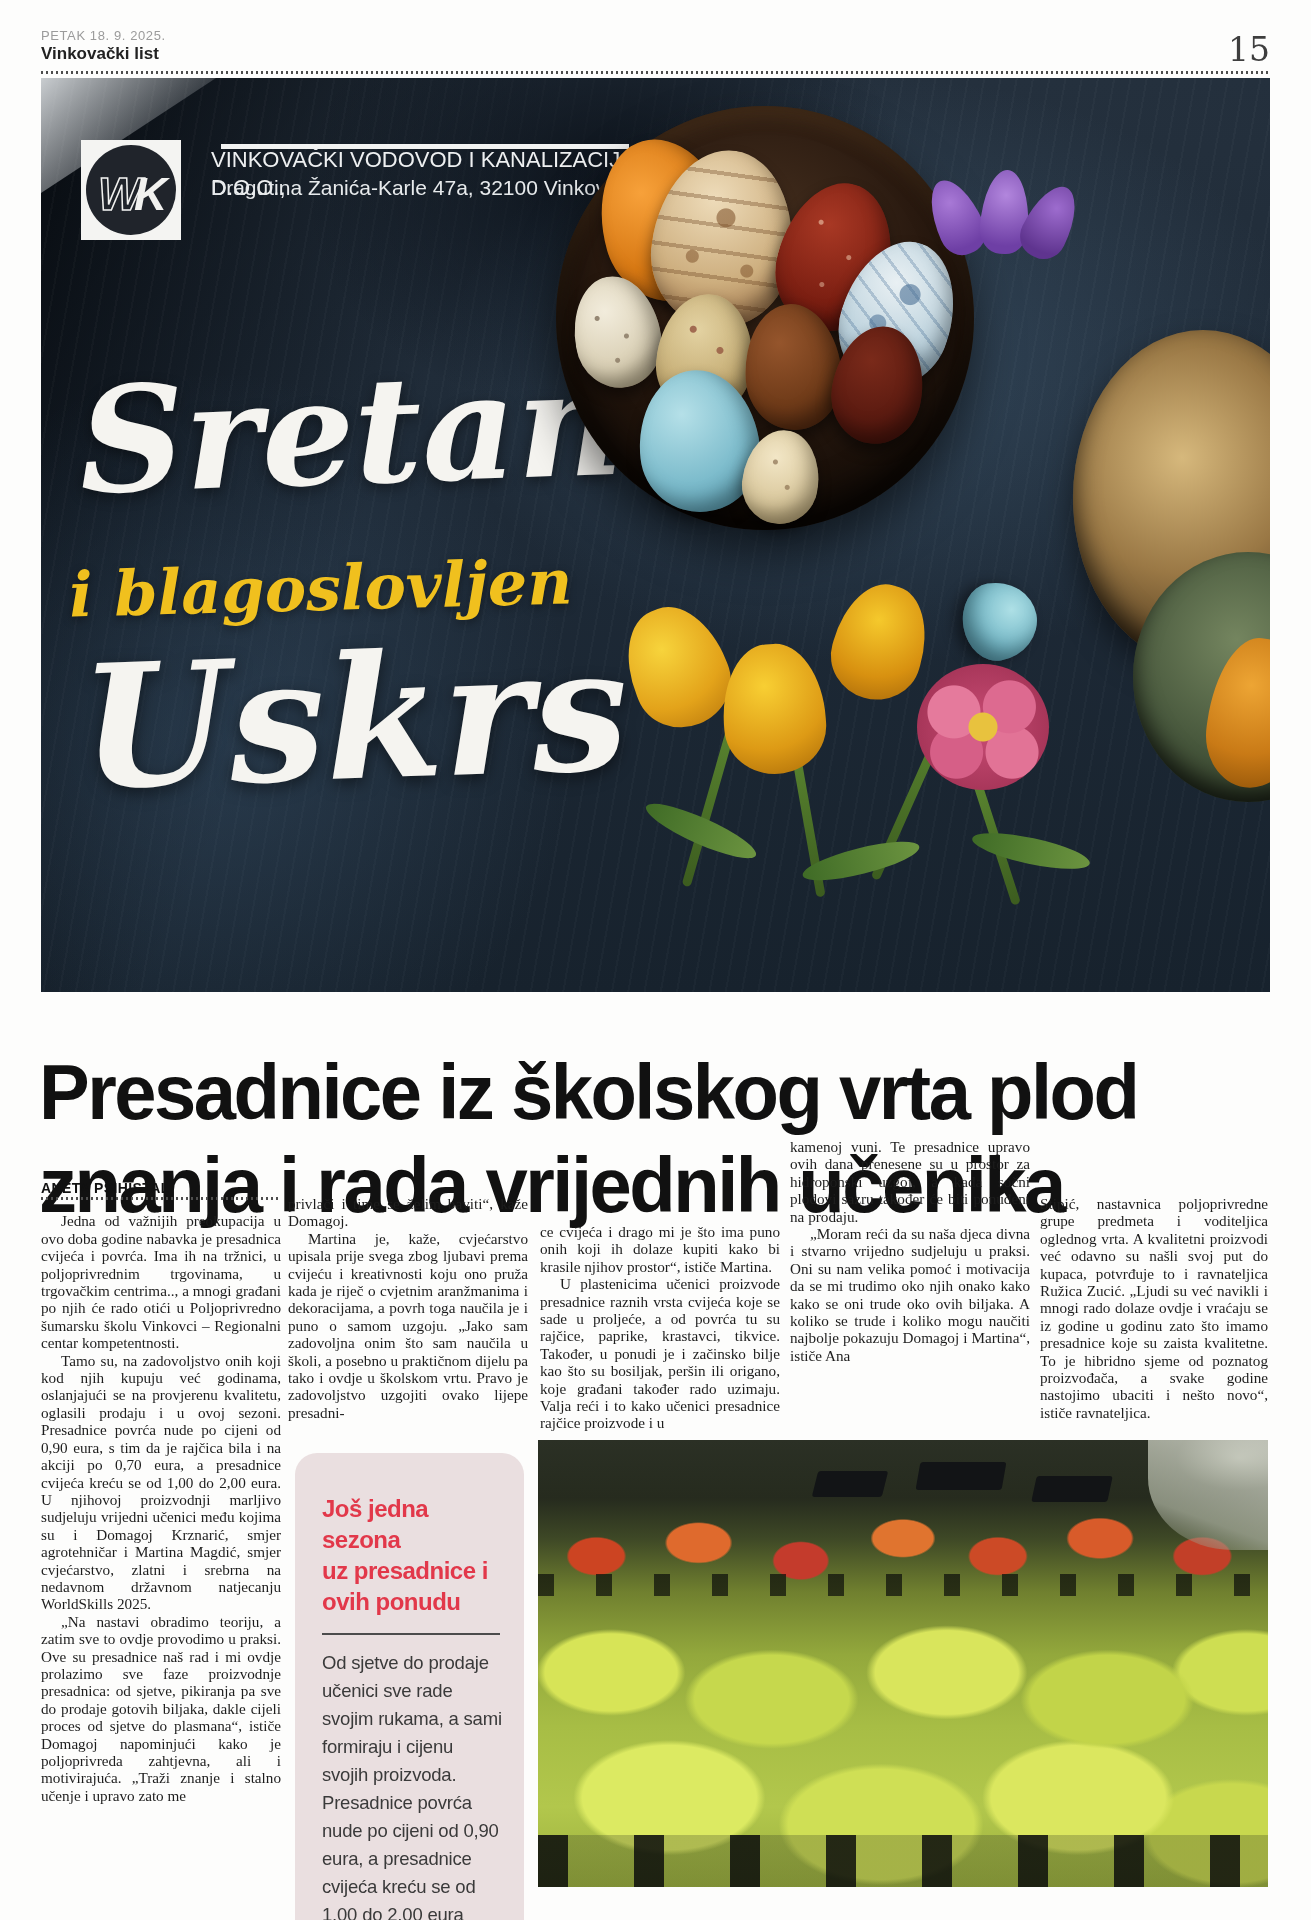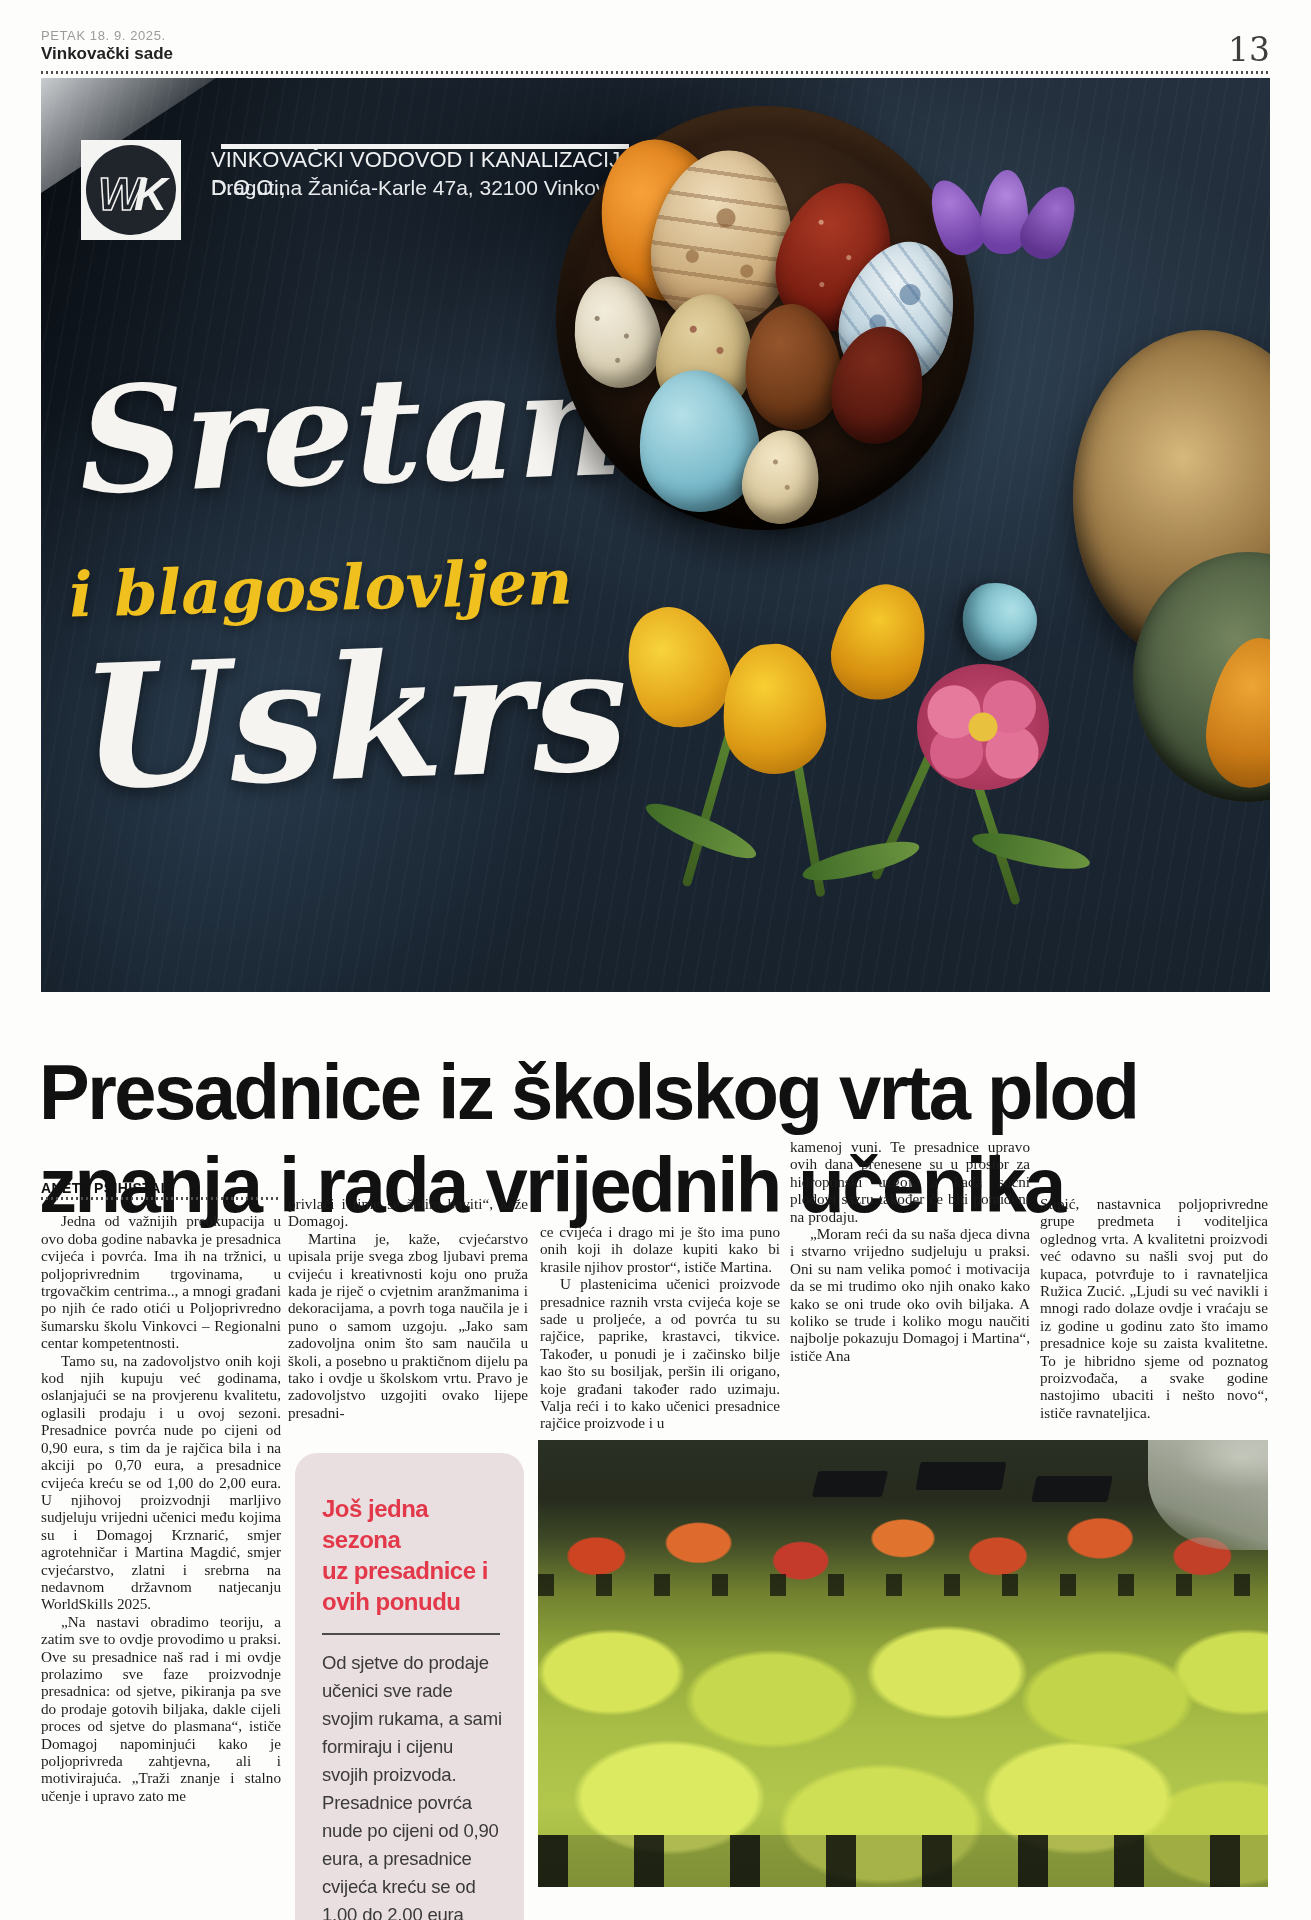--- a/index.html
+++ b/index.html
@@ -202,22 +202,22 @@
   .photo .pot-tray.c{left:68%;top:8%;width:76px;height:26px;transform:skewX(-12deg);}
   .photo .walkway{position:absolute;right:-20px;top:-10px;width:140px;height:120px;
     background:linear-gradient(200deg,#d8dad0,#9aa08e 70%,transparent);border-radius:0 0 0 60%;opacity:.85;}
 </style>
 </head>
 <body>
 
 <div class="page">
 
   <div class="hdr-date">PETAK 18. 9. 2025.</div>
-  <div class="hdr-pub">Vinkovački sade</div>
-  <div class="hdr-pagenum">13</div>
+  <div class="hdr-pub">Vinkovački list</div>
+  <div class="hdr-pagenum">15</div>
   <div class="dotline hdr-rule"></div>
 
   <div class="ad">
     <div class="ad-sheen"></div>
 
     <div class="ad-logo">
       <div class="ad-logo-circle">
         <span class="ad-logo-w">W</span>
         <span class="ad-logo-k">K</span>
       </div>

